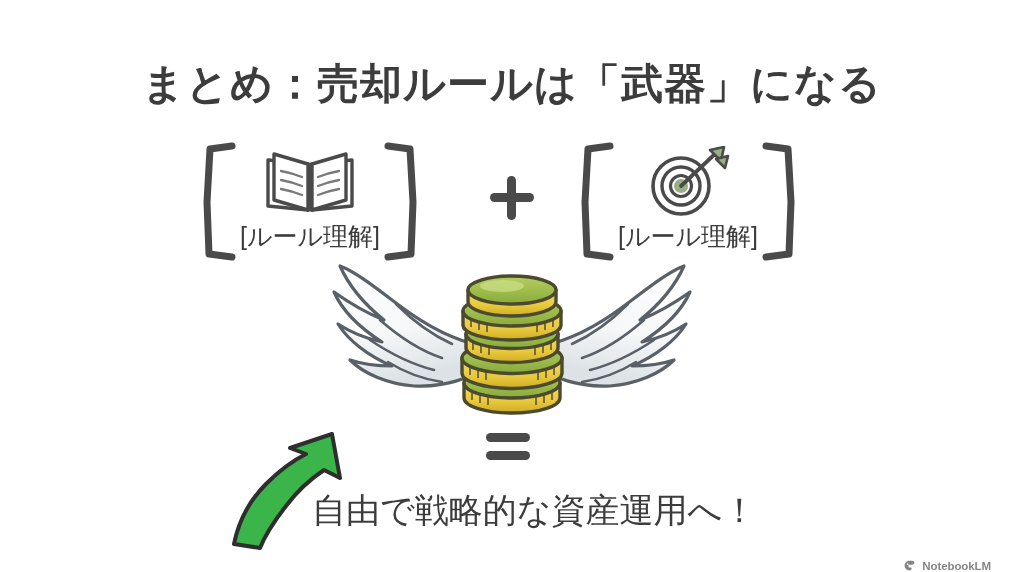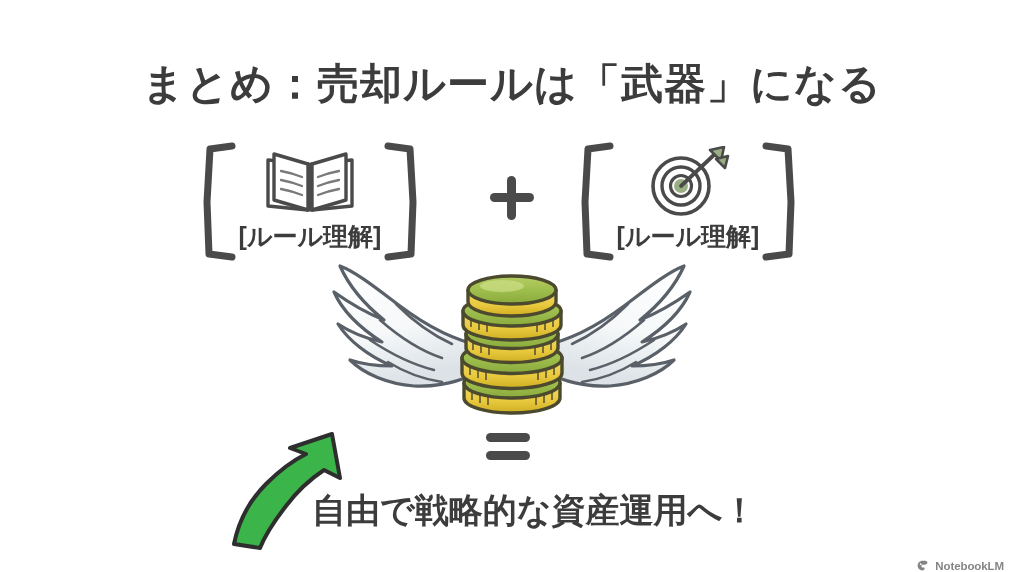--- a/index.html
+++ b/index.html
@@ -62,21 +62,21 @@
   }
   .concept-icon svg { display: block; width: 100%; height: 100%; }
 
   .concept-label {
     position: absolute;
     top: 80px;
     left: 0;
     width: 220px;
     text-align: center;
     font-size: 25px;
-    font-weight: bold;
+    font-weight: normal;
     color: #3c3c3c;
     white-space: nowrap;
     letter-spacing: 0px;
   }
 
   
   .plus-op {
     position: absolute;
     left: 484px;
     top: 157px;
@@ -135,30 +135,30 @@
     height: 120px;
   }
   .growth-arrow svg { display: block; width: 100%; height: 100%; }
 
   
   .conclusion {
     position: absolute;
     left: 312px;
     top: 476px;
     font-size: 34px;
-    font-weight: bold;
+    font-weight: normal;
     color: #3c3c3c;
     white-space: nowrap;
     letter-spacing: 0px;
   }
 
   
   .watermark {
     position: absolute;
-    right: 20px;
+    right: 33px;
     bottom: 12px;
     display: flex;
     align-items: center;
     gap: 6px;
     opacity: 0.72;
   }
   .watermark .wm-icon {
     width: 13px;
     height: 13px;
     display: block;

